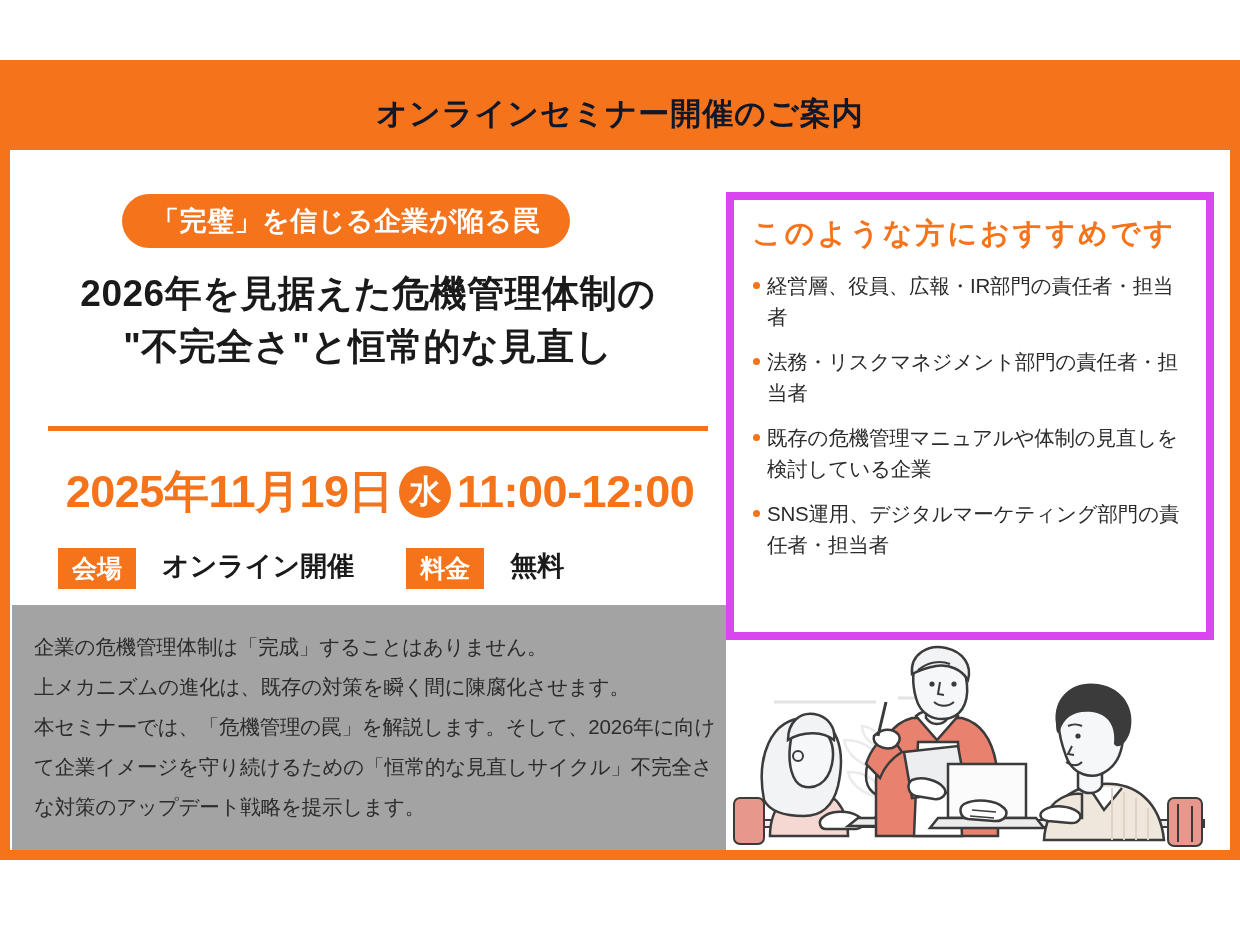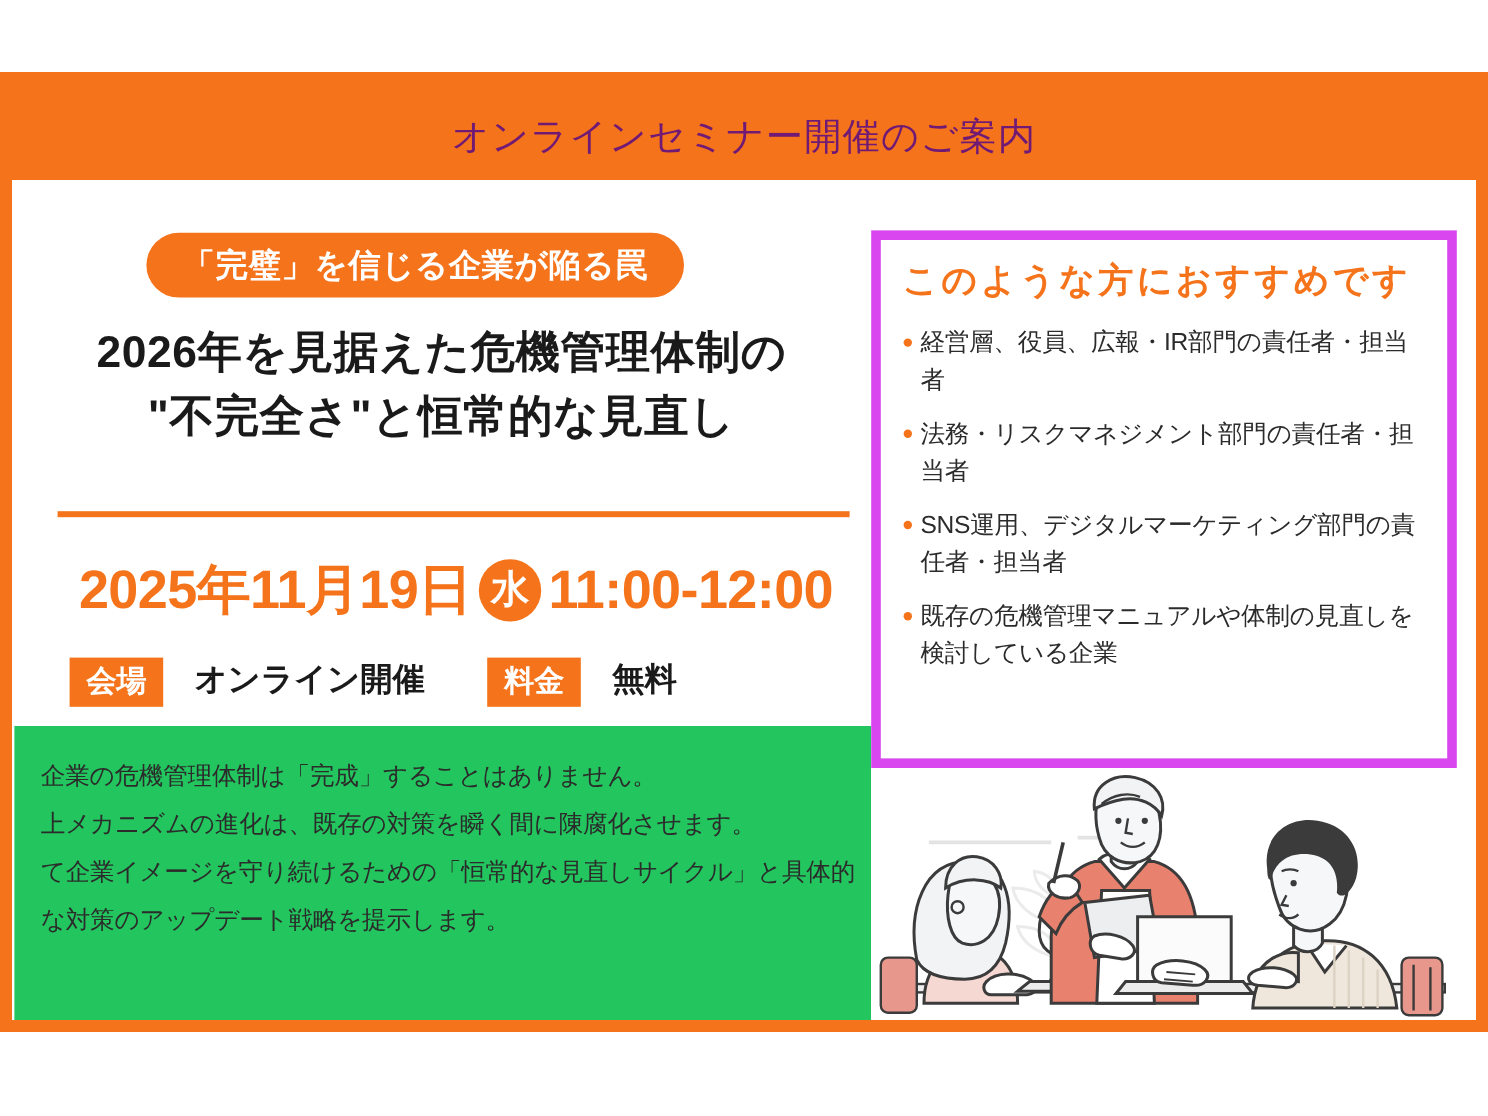--- a/index.html
+++ b/index.html
@@ -28,23 +28,23 @@
     left: 0;
     top: 60px;
     width: 1240px;
     height: 80px;
     background: #F5731A;
     display: flex;
     align-items: center;
     justify-content: center;
   }
   .banner-title {
-    color: #701a75;
+    color: #0f172a;
     font-size: 31px;
-    font-weight: normal;
+    font-weight: bold;
     letter-spacing: 1px;
     white-space: nowrap;
     margin-top: 28px;
   }
 
   
   .frame {
     position: absolute;
     left: 0;
     top: 140px;
@@ -167,21 +167,21 @@
   }
   .info-gap { width: 52px; }
 
   
   .desc-box {
     position: absolute;
     left: 2px;
     top: 455px;
     width: 714px;
     height: 245px;
-    background: #22c55e;
+    background: #a3a3a3;
     box-sizing: border-box;
     padding: 22px 26px 0 22px;
   }
   .desc-line {
     font-size: 20.5px;
     line-height: 40px;
     color: #2b2b2b;
     white-space: nowrap;
     letter-spacing: -0.2px;
   }
@@ -272,32 +272,33 @@
           <span class="info-tag">会場</span>
           <span class="info-value">オンライン開催</span>
           <span class="info-gap"></span>
           <span class="info-tag">料金</span>
           <span class="info-value">無料</span>
         </div>
 
         <div class="desc-box">
           <div class="desc-line">企業の危機管理体制は「完成」することはありません。</div>
           <div class="desc-line">上メカニズムの進化は、既存の対策を瞬く間に陳腐化させます。</div>
-          <div class="desc-line">て企業イメージを守り続けるための「恒常的な見直しサイクル」と具体的</div>
+          <div class="desc-line">本セミナーでは、「危機管理の罠」を解説します。そして、2026年に向け</div>
+          <div class="desc-line">て企業イメージを守り続けるための「恒常的な見直しサイクル」不完全さ</div>
           <div class="desc-line">な対策のアップデート戦略を提示します。</div>
         </div>
       </div>
 
       <div class="right-panel">
         <div class="panel-heading">このような方におすすめです</div>
         <ul class="bullet-list">
           <li class="bullet-item">経営層、役員、広報・IR部門の責任者・担当者</li>
           <li class="bullet-item">法務・リスクマネジメント部門の責任者・担当者</li>
+          <li class="bullet-item">既存の危機管理マニュアルや体制の見直しを検討している企業</li>
           <li class="bullet-item">SNS運用、デジタルマーケティング部門の責任者・担当者</li>
-          <li class="bullet-item">既存の危機管理マニュアルや体制の見直しを検討している企業</li>
         </ul>
       </div>
 
       <div class="illus-wrap">
         <svg width="488" height="210" viewBox="0 0 488 210" xmlns="http://www.w3.org/2000/svg">
           <rect x="0" y="0" width="488" height="210" fill="#ffffff"></rect>
 
           <path d="M218 12 L218 58 L172 58" stroke="#e3e3e3" stroke-width="3" fill="none"></path>
           <path d="M48 62 L150 62" stroke="#e3e3e3" stroke-width="3" fill="none"></path>
 

